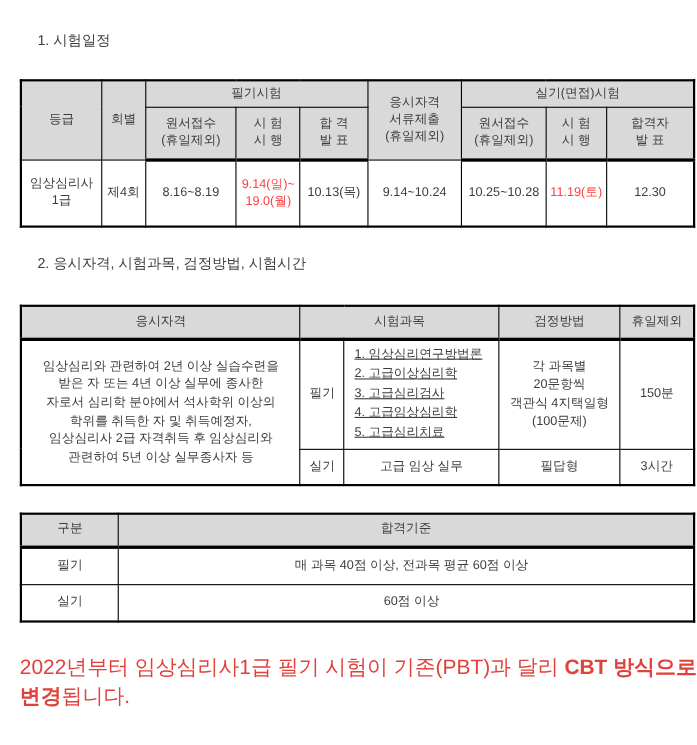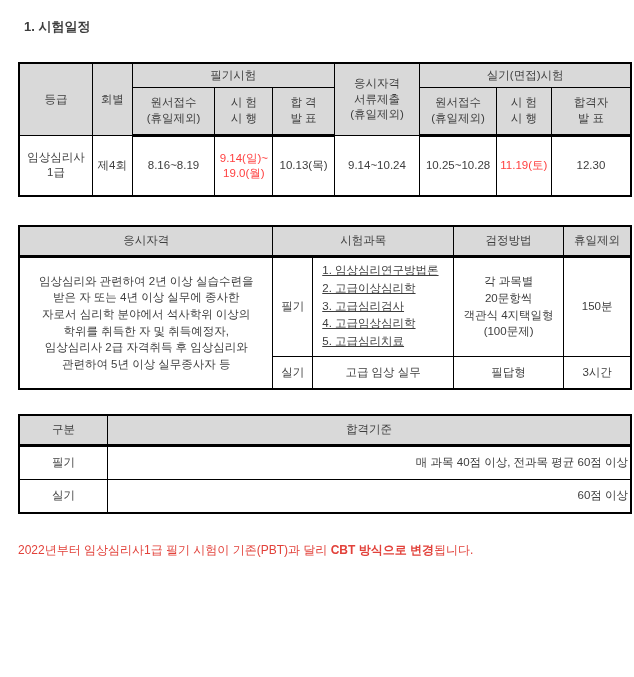--- a/index.html
+++ b/index.html
@@ -10,21 +10,21 @@
     --border:#000000;
   }
   *{box-sizing:border-box;}
   html,body{margin:0;padding:0;}
   body{
     width:634px;height:677px;overflow:hidden;background:#ffffff;
     font-family:"Liberation Sans","DejaVu Sans",sans-serif;
     color:var(--text);
   }
   .doc{padding:12px 0 0 18px;width:634px;}
-  .heading{font-size:13px;font-weight:700;margin:6px;color:var(--text);}
+  .heading{font-size:13px;font-weight:400;margin:16px;color:var(--text);}
   table{border-collapse:collapse;width:614px;table-layout:fixed;border:2px solid var(--border);}
   th,td{
     border:1px solid var(--border);
     text-align:center;vertical-align:middle;
     font-size:11.5px;font-weight:400;padding:1px 2px;color:var(--text);
     line-height:1.32;
   }
   thead th{background:var(--header-bg);}
   thead tr.hdr-bottom th, thead tr.hdr-only th{border-bottom:3px solid var(--border);}
   .preline{white-space:pre-line;}
@@ -39,28 +39,28 @@
   #t2 thead tr{height:30px;}
   #t2 tbody tr.r-written{height:100px;}
   #t2 tbody tr.r-practical{height:33px;}
   #t2 td.subjects{text-align:left;padding-left:9px;line-height:1.55;text-decoration:underline;}
   #t2 td.center{text-align:center;}
   #t2 td{line-height:1.45;}
   
   #t3{margin-top:24px;}
   #t3 thead tr{height:30px;}
   #t3 tbody tr{height:34px;}
-  #t3 td.crit{text-align:right;padding-left:12px;}
+  #t3 td.crit{text-align:center;padding-left:12px;}
   
   #h2{margin-top:24px;}
   #h3{margin-top:24px;}
   #h4{margin-top:18px;}
   
   #notice{
-    margin-top:28px;font-size:12px;color:var(--notice-red);
+    margin-top:28px;font-size:19px;color:var(--notice-red);
   }
   #notice b{font-weight:700;color:var(--notice-red);}
 </style>
 </head>
 <body>
 
 <div class="doc">
 
   <p class="heading" id="h1">1. 시험일정</p>
 
@@ -111,20 +111,21 @@
 19.0(월)</td>
         <td>10.13(목)</td>
         <td>9.14~10.24</td>
         <td>10.25~10.28</td>
         <td class="red">11.19(토)</td>
         <td>12.30</td>
       </tr>
     </tbody>
   </table>
 
+  <p class="heading" id="h2">2. 응시자격, 시험과목, 검정방법, 시험시간</p>
 
   <table id="t2">
     <colgroup>
       <col style="width:41.5%">
         <col style="width:6.5%">
         <col style="width:23%">
       <col style="width:18%">
         <col style="width:11%">
     </colgroup>
     <thead>

